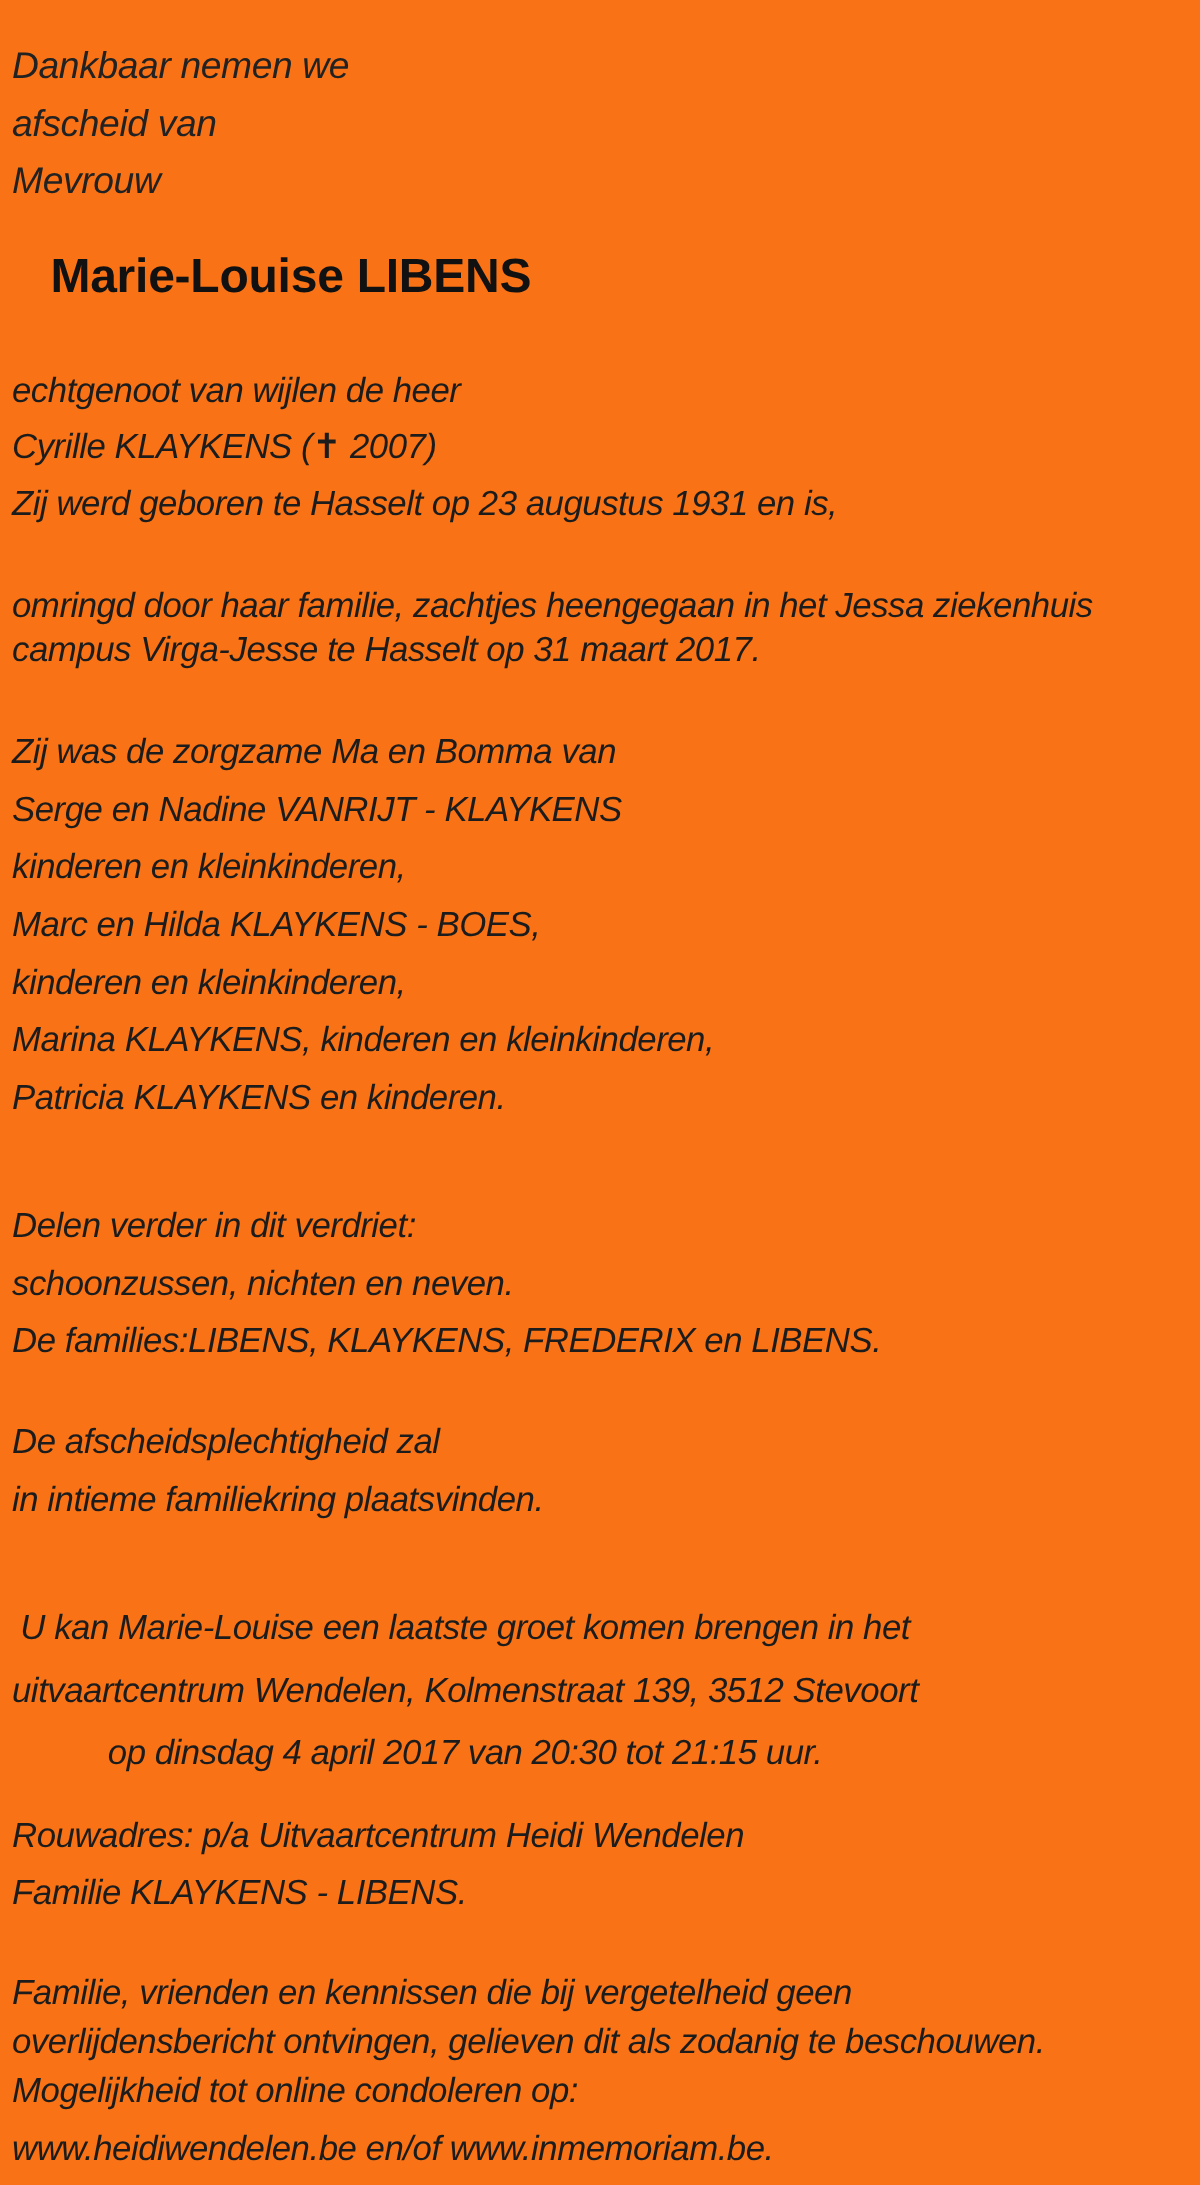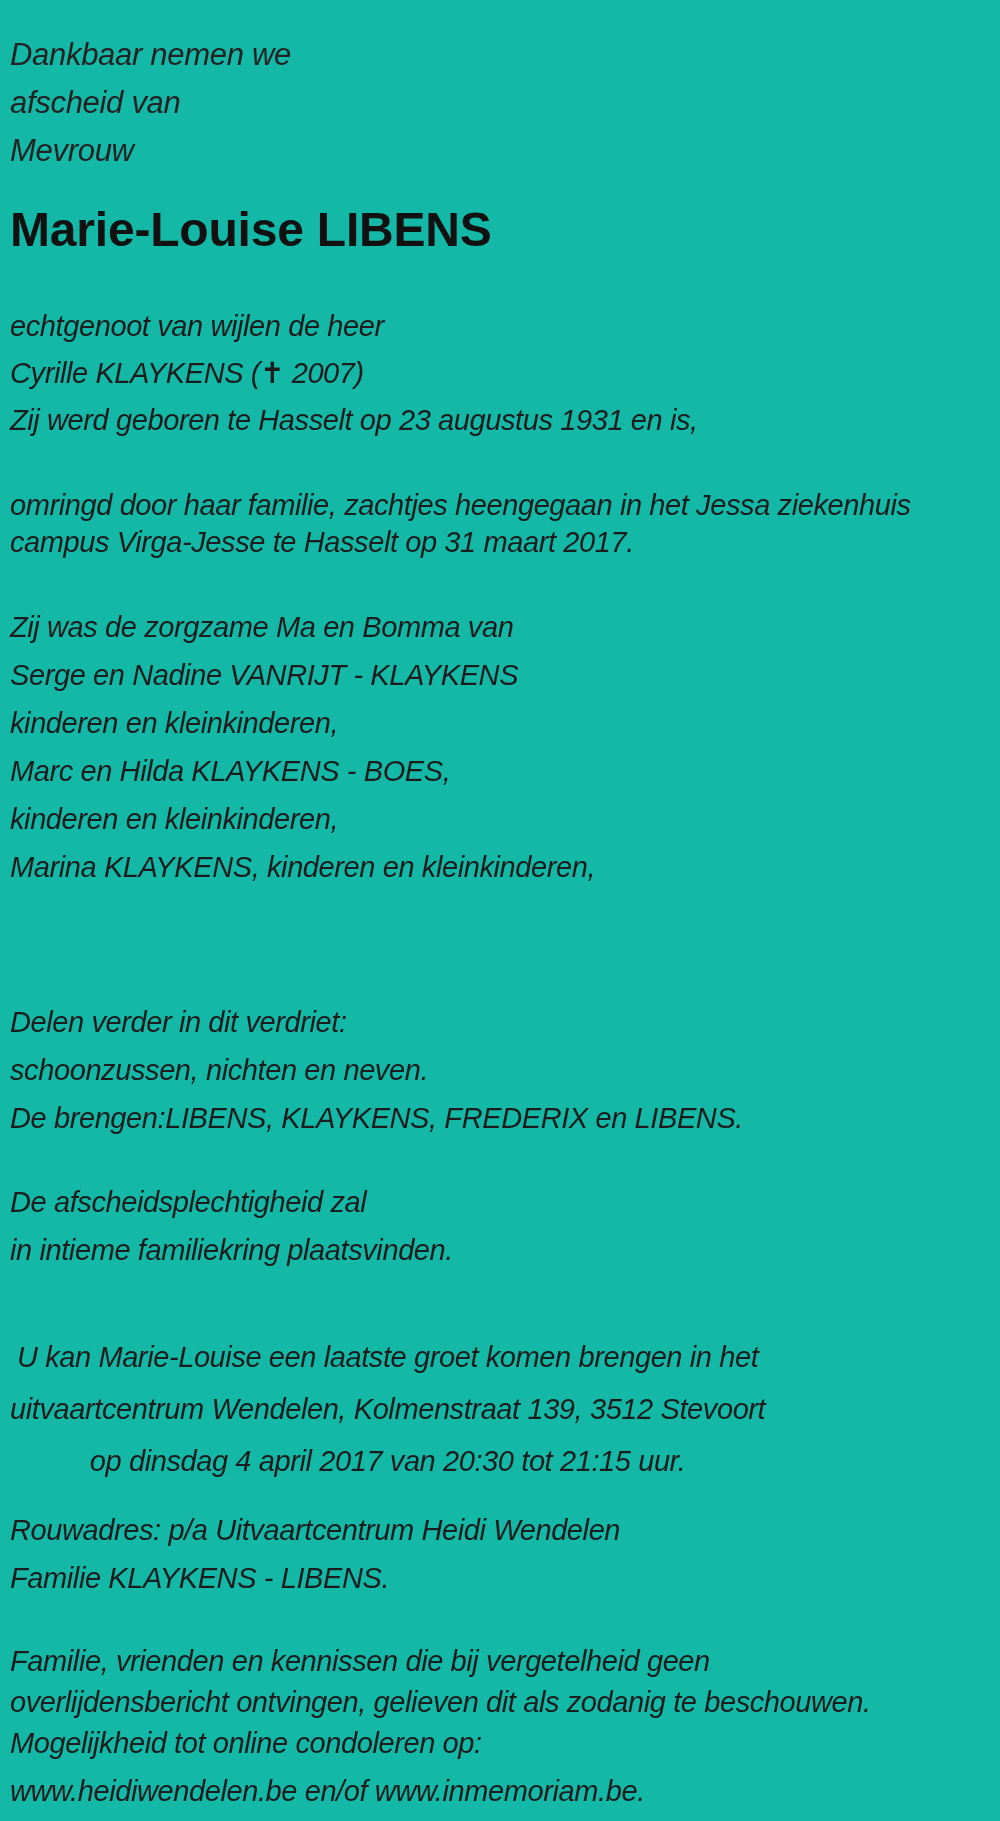--- a/index.html
+++ b/index.html
@@ -4,46 +4,47 @@
 <style>
   html, body {
     margin: 0;
     padding: 0;
     background: #ffffff;
   }
   .page {
     position: relative;
     width: 1000px;
     height: 1821px;
-    background: #14b8a6;
+    background: #f97316;
     overflow: hidden;
     font-family: "Liberation Sans", "DejaVu Sans", sans-serif;
     color: #1c1c1c;
   }
   .block {
     position: absolute;
     left: 10px;
     white-space: nowrap;
   }
   .block div { white-space: nowrap; }
   .intro {
     top: 31px;
     font-size: 31px;
     line-height: 48px;
     font-style: italic;
     color: #222222;
     letter-spacing: -0.3px;
   }
   .title {
     top: 205px;
-    font-size: 48px;
+    font-size: 40px;
     line-height: 50px;
     font-weight: 700;
     color: #111111;
     letter-spacing: -0.2px;
+    margin-left: 32px;
   }
   .body-par {
     font-size: 29px;
     line-height: 47px;
     letter-spacing: -0.4px;
     color: #1c1c1c;
     font-style: italic;
   }
   .par-spouse      { top: 303px; }
   .par-passing     { top: 487px; line-height: 37px; }
@@ -79,26 +80,27 @@
     <div>campus Virga-Jesse te Hasselt op 31 maart 2017.</div>
   </div>
 
   <div class="block body-par par-family">
     <div>Zij was de zorgzame Ma en Bomma van</div>
     <div>Serge en Nadine VANRIJT - KLAYKENS</div>
     <div>kinderen en kleinkinderen,</div>
     <div>Marc en Hilda KLAYKENS - BOES,</div>
     <div>kinderen en kleinkinderen,</div>
     <div>Marina KLAYKENS, kinderen en kleinkinderen,</div>
+    <div>Patricia KLAYKENS en kinderen.</div>
   </div>
 
   <div class="block body-par par-mourning">
     <div>Delen verder in dit verdriet:</div>
     <div>schoonzussen, nichten en neven.</div>
-    <div>De brengen:LIBENS, KLAYKENS, FREDERIX en LIBENS.</div>
+    <div>De families:LIBENS, KLAYKENS, FREDERIX en LIBENS.</div>
   </div>
 
   <div class="block body-par par-ceremony">
     <div>De afscheidsplechtigheid zal</div>
     <div>in intieme familiekring plaatsvinden.</div>
   </div>
 
   <div class="block body-par par-visitation">
     <div>U kan Marie-Louise een laatste groet komen brengen in het</div>
     <div>uitvaartcentrum Wendelen, Kolmenstraat 139, 3512 Stevoort</div>

